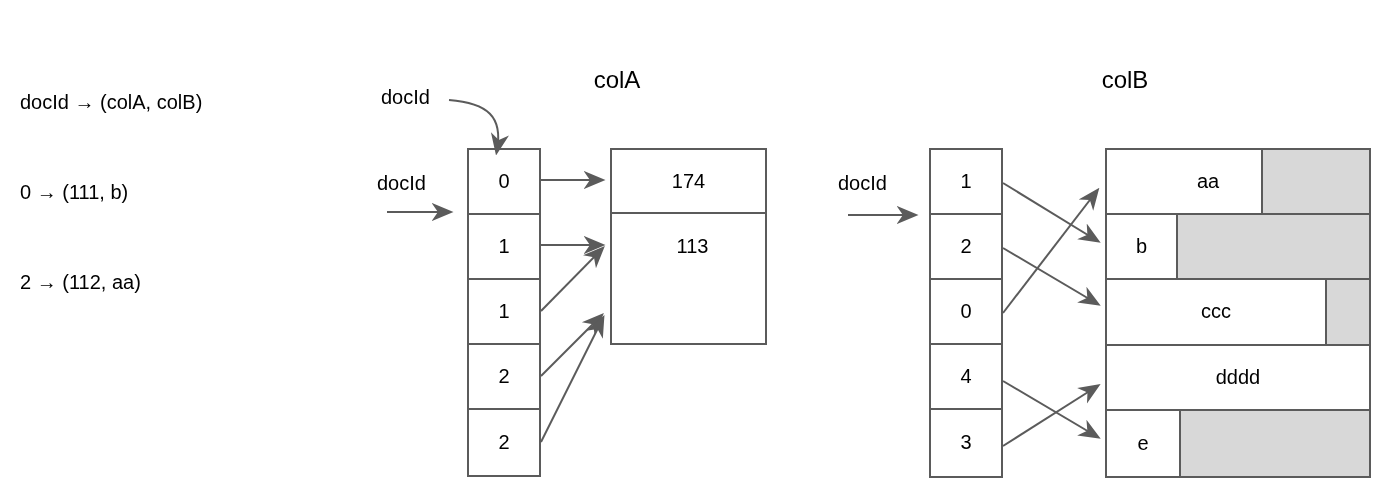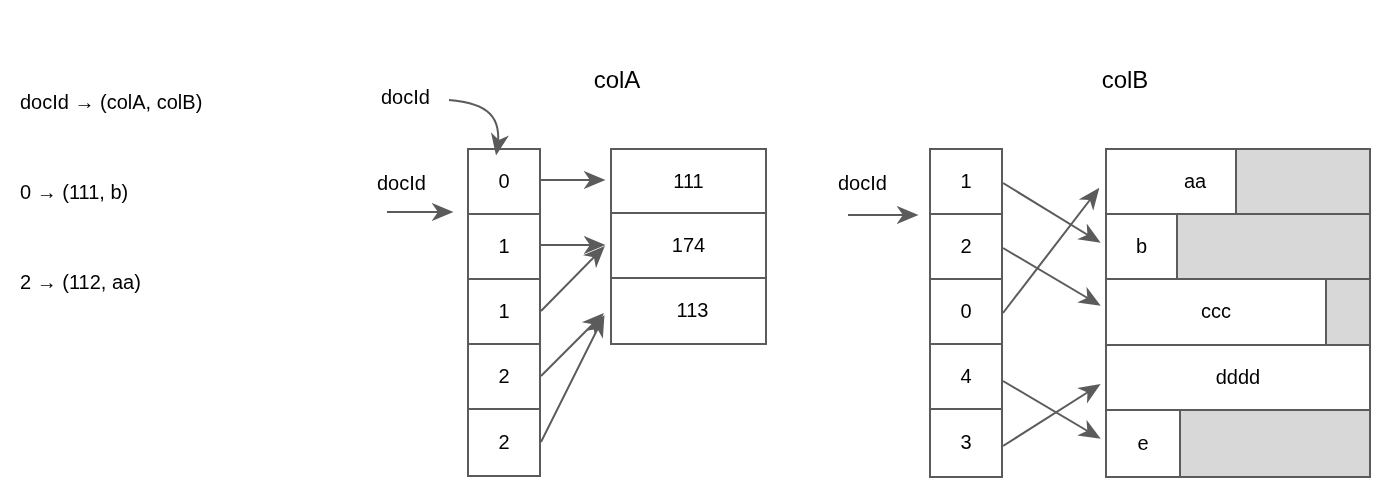--- a/index.html
+++ b/index.html
@@ -32,21 +32,21 @@
   .dict .drow{height:64.3px;border-bottom:2px solid #5b5b5b;display:flex;align-items:center;justify-content:center;font-size:20px;box-sizing:border-box;}
   .dict .drow:last-child{border-bottom:none;padding-left:8px;}
 
   
   .valstore{position:absolute;left:1105px;top:148px;width:266px;height:330px;border:2px solid #5b5b5b;box-sizing:border-box;background:#fff;}
   .vrow{height:65.2px;border-bottom:2px solid #5b5b5b;box-sizing:border-box;display:flex;align-items:stretch;}
   .vrow:last-child{border-bottom:none;}
   .vlabel{display:flex;align-items:center;justify-content:center;font-size:20px;background:#fff;box-sizing:border-box;}
   .vlabel.partial{border-right:2px solid #5b5b5b;}
   .vfiller{flex:1;background:#d8d8d8;}
-  .w-aa{width:130px;padding-left:48px;} .w-b{width:71px;} .w-ccc{width:220px;} .w-e{width:74px;} .w-full{width:100%;}
+  .w-aa{width:156px;padding-left:48px;} .w-b{width:71px;} .w-ccc{width:220px;} .w-e{width:74px;} .w-full{width:100%;}
 
   
   .arrows{position:absolute;left:0;top:0;width:1388px;height:504px;pointer-events:none;}
 </style>
 </head>
 <body>
 
 <div class="stage">
 
   <div class="legend">
@@ -65,21 +65,20 @@
 
   <div class="idcol col-a-ids">
     <div class="cell">0</div>
     <div class="cell">1</div>
     <div class="cell">1</div>
     <div class="cell">2</div>
     <div class="cell">2</div>
   </div>
 
   <div class="dict">
-    <div class="drow">111</div>
     <div class="drow">174</div>
     <div class="drow">113</div>
   </div>
 
   <div class="idcol col-b-ids">
     <div class="cell">1</div>
     <div class="cell">2</div>
     <div class="cell">0</div>
     <div class="cell">4</div>
     <div class="cell">3</div>

